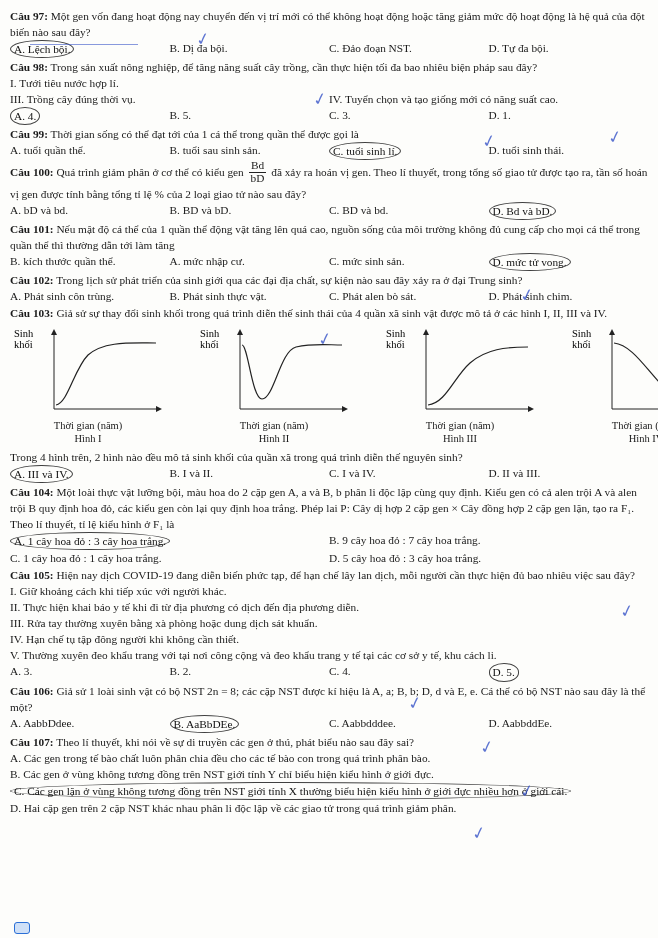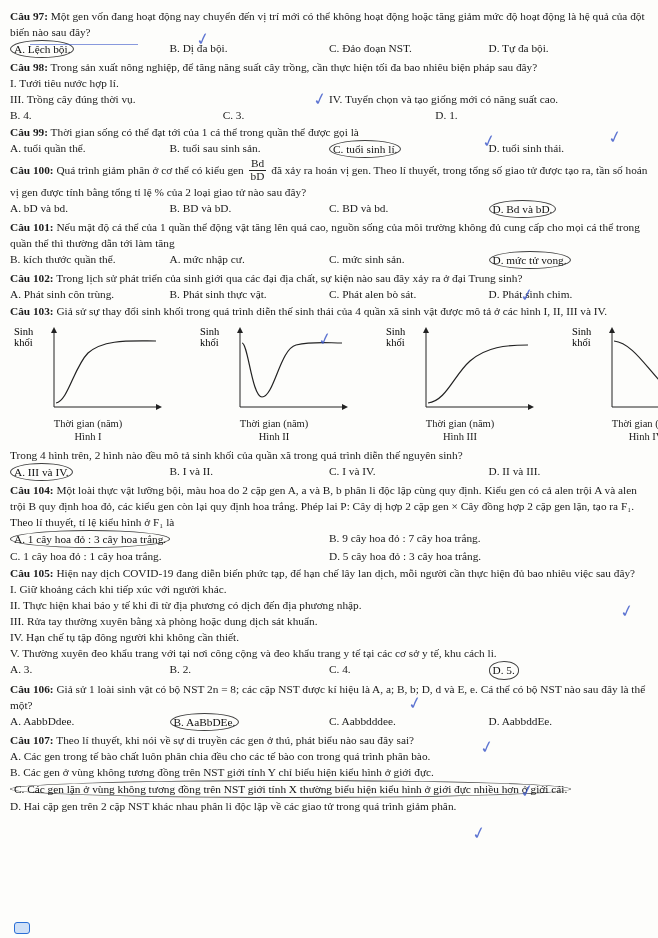--- a/index.html
+++ b/index.html
@@ -106,21 +106,22 @@
       <span>Trong sản xuất nông nghiệp, để tăng năng suất cây trồng, cần thực hiện tối đa bao nhiêu biện pháp sau đây?</span>
     </div>
     <div class="opts two">
       <div>I. Tưới tiêu nước hợp lí.</div>
     </div>
     <div class="opts two">
       <div>III. Trồng cây đúng thời vụ.</div>
       <div>IV. Tuyển chọn và tạo giống mới có năng suất cao.</div>
     </div>
     <div class="opts">
-      <div>B. 4.</div>
+      <div><span class="circle-opt">A. 4.</span></div>
+      <div>B. 5.</div>
       <div>C. 3.</div>
       <div>D. 1.</div>
     </div>
   </div>
 
   <div class="q">
     <div class="qhead">
       <b>Câu 99:</b>
       <span>Thời gian sống có thể đạt tới của 1 cá thể trong quần thể được gọi là</span>
     </div>
@@ -264,21 +265,21 @@
       <div>D. 5 cây hoa đỏ : 3 cây hoa trắng.</div>
     </div>
   </div>
 
   <div class="q">
     <div class="qhead">
       <b>Câu 105:</b>
       <span>Hiện nay dịch COVID-19 đang diễn biến phức tạp, để hạn chế lây lan dịch, mỗi người cần thực hiện đủ bao nhiêu việc sau đây?</span>
     </div>
     <div>I. Giữ khoảng cách khi tiếp xúc với người khác.</div>
-    <div>II. Thực hiện khai báo y tế khi đi từ địa phương có dịch đến địa phương nhập.</div>
+    <div>II. Thực hiện khai báo y tế khi đi từ địa phương có dịch đến địa phương diễn.</div>
     <div>III. Rửa tay thường xuyên bằng xà phòng hoặc dung dịch sát khuẩn.</div>
     <div>IV. Hạn chế tụ tập đông người khi không cần thiết.</div>
     <div>V. Thường xuyên đeo khẩu trang với tại nơi công cộng và đeo khẩu trang y tế tại các cơ sở y tế, khu cách li.</div>
     <div class="opts">
       <div>A. 3.</div>
       <div>B. 2.</div>
       <div>C. 4.</div>
       <div><span class="circle-opt">D. 5.</span></div>
     </div>
   </div>

